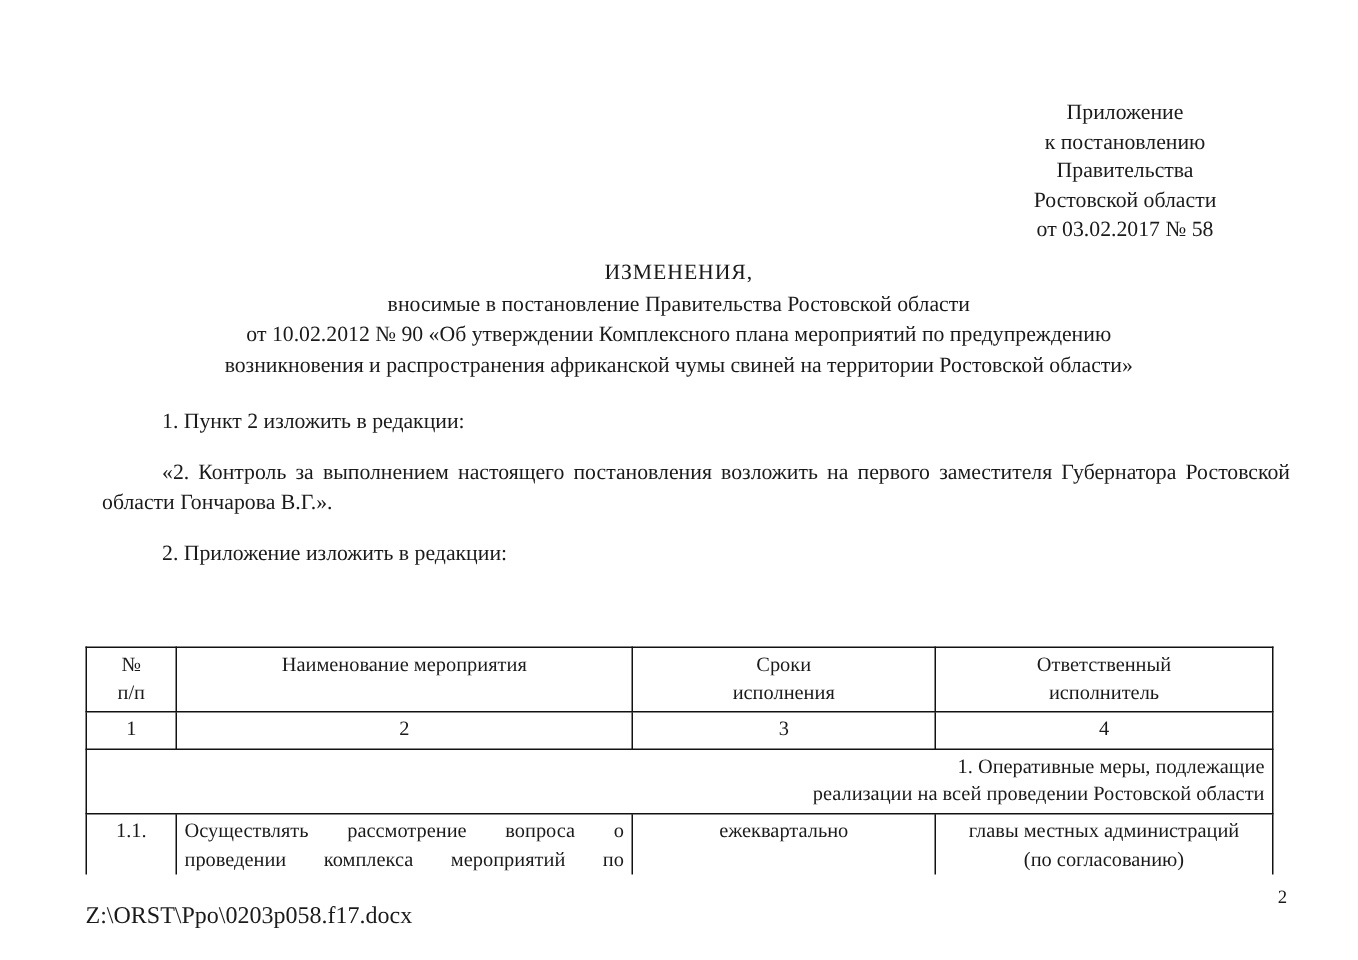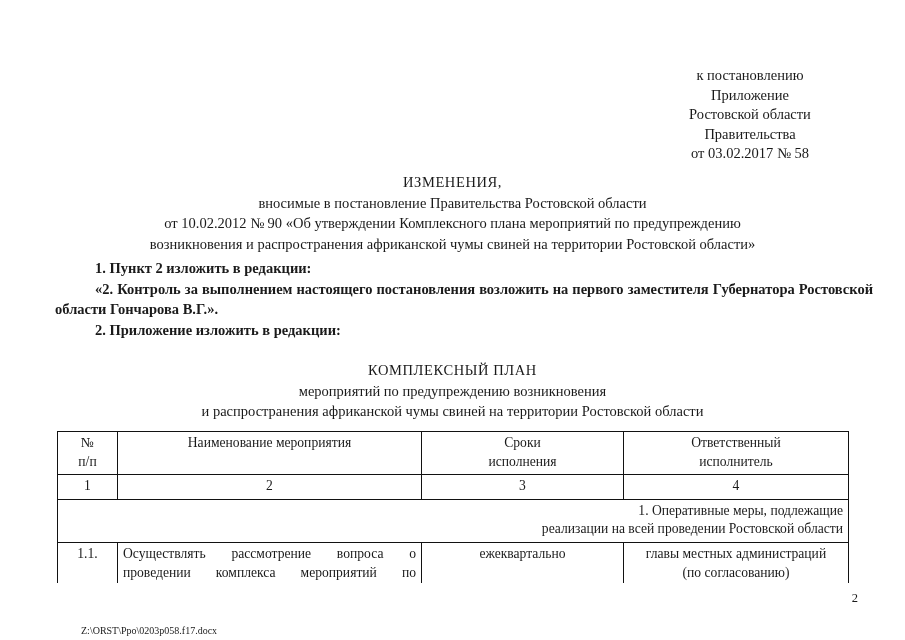--- a/index.html
+++ b/index.html
@@ -54,23 +54,22 @@
   
   .body-block {
     position: absolute;
     left: 55px;
     top: 258px;
     width: 818px;
     font-size: 14.5px;
     line-height: 20.5px;
   }
   .para {
-    margin: 0;
+    margin: 13px;
     text-indent: 40px;
-    font-weight: bold;
   }
   .para.justify {
     text-align: justify;
     text-align-last: left;
   }
 
   
   .plan-block {
     position: absolute;
     left: 55px;
@@ -129,66 +128,60 @@
     top: 0;
     width: 905px;
     height: 583px;
     overflow: hidden;
   }
 
   
   .footer-path {
     position: absolute;
     left: 57px;
-    top: 624px;
-    font-size: 10px;
+    top: 604px;
+    font-size: 16px;
     line-height: 13px;
     color: #1a1a1a;
-    margin-left: 24px;
   }
   .footer-page {
     position: absolute;
     right: 47px;
     top: 591px;
     font-size: 12.5px;
     line-height: 15px;
     color: #1a1a1a;
   }
 </style>
 </head>
 <body style="background: rgb(255, 255, 255);">
 
 <div class="page">
 
   <div class="appendix-block">
+    <div>Приложение</div>
     <div>к постановлению</div>
-    <div>Приложение</div>
+    <div>Правительства</div>
     <div>Ростовской области</div>
-    <div>Правительства</div>
     <div>от 03.02.2017 № 58</div>
   </div>
 
   <div class="title-block">
     <div class="caps">ИЗМЕНЕНИЯ,</div>
     <div>вносимые в постановление Правительства Ростовской области</div>
     <div>от 10.02.2012 № 90 «Об утверждении Комплексного плана мероприятий по предупреждению</div>
     <div>возникновения и распространения африканской чумы свиней на территории Ростовской области»</div>
   </div>
 
   <div class="body-block">
     <p class="para">1. Пункт 2 изложить в редакции:</p>
     <p class="para justify">«2. Контроль за выполнением настоящего постановления возложить на первого заместителя Губернатора Ростовской области Гончарова В.Г.».</p>
     <p class="para">2. Приложение изложить в редакции:</p>
   </div>
 
-  <div class="plan-block">
-    <div class="plan-caps">КОМПЛЕКСНЫЙ ПЛАН</div>
-    <div>мероприятий по предупреждению возникновения</div>
-    <div>и распространения африканской чумы свиней на территории Ростовской области</div>
-  </div>
 
   <div class="table-clip">
     <table class="doc-table">
       <colgroup>
         <col class="col-1">
         <col class="col-2">
         <col class="col-3">
         <col class="col-4">
       </colgroup>
       <tbody>

